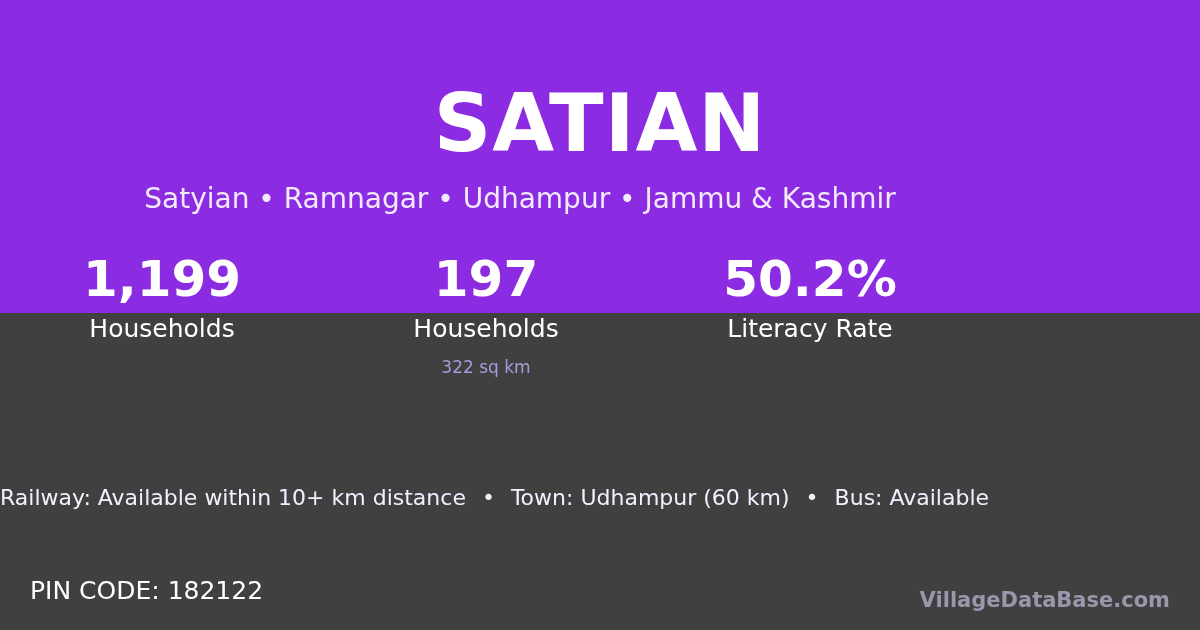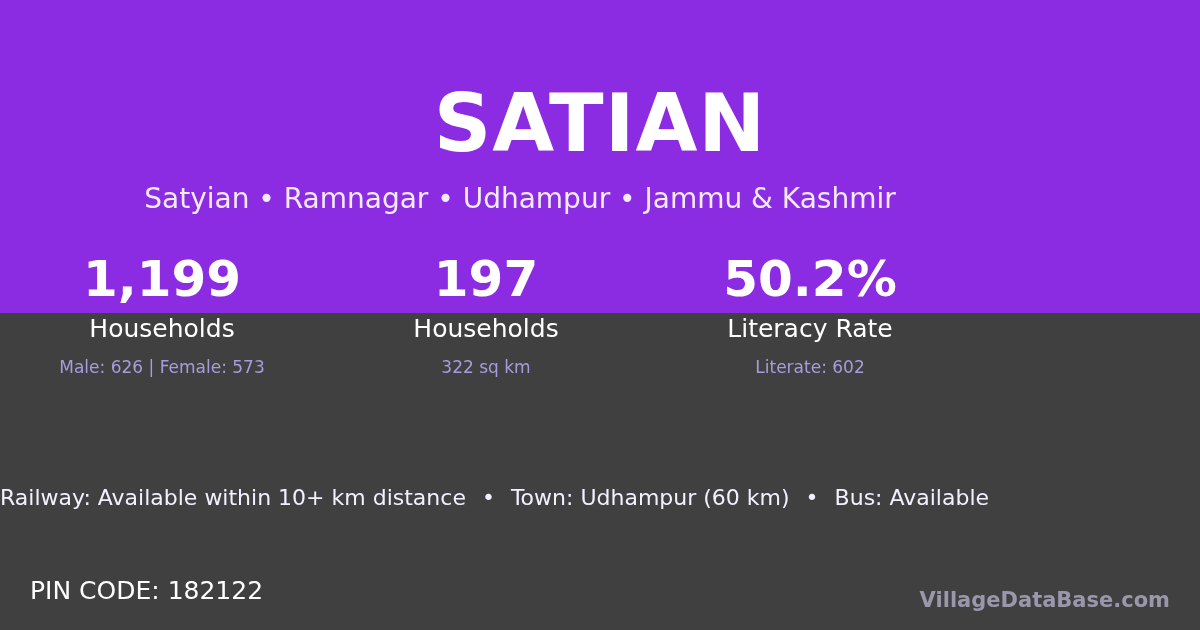--- a/index.html
+++ b/index.html
@@ -137,33 +137,31 @@
 
   <div id="village-title">SATIAN</div>
 
   <div id="village-subtitle">Satyian • Ramnagar • Udhampur • Jammu &amp; Kashmir</div>
 
   <div id="stats-row">
 
     <div class="stat-block">
       <div class="stat-value">1,199</div>
       <div class="stat-label">Households</div>
-      <div class="stat-detail">Male: 626 | Female: 573</div>
     </div>
 
     <div class="stat-block">
       <div class="stat-value">197</div>
       <div class="stat-label">Households</div>
       <div class="stat-detail">322 sq km</div>
     </div>
 
     <div class="stat-block">
       <div class="stat-value">50.2%</div>
       <div class="stat-label">Literacy Rate</div>
-      <div class="stat-detail">Literate: 602</div>
     </div>
 
   </div>
 
   <div id="infrastructure-line">
     <span>Railway: Available within 10+ km distance</span>
     <span class="sep">•</span>
     <span>Town: Udhampur (60 km)</span>
     <span class="sep">•</span>
     <span>Bus: Available</span>

